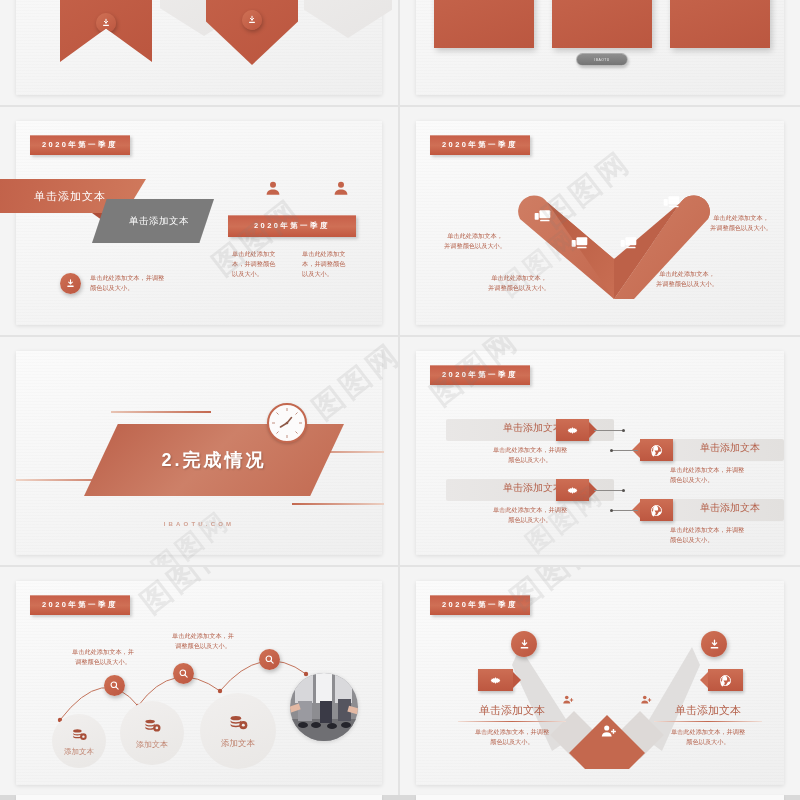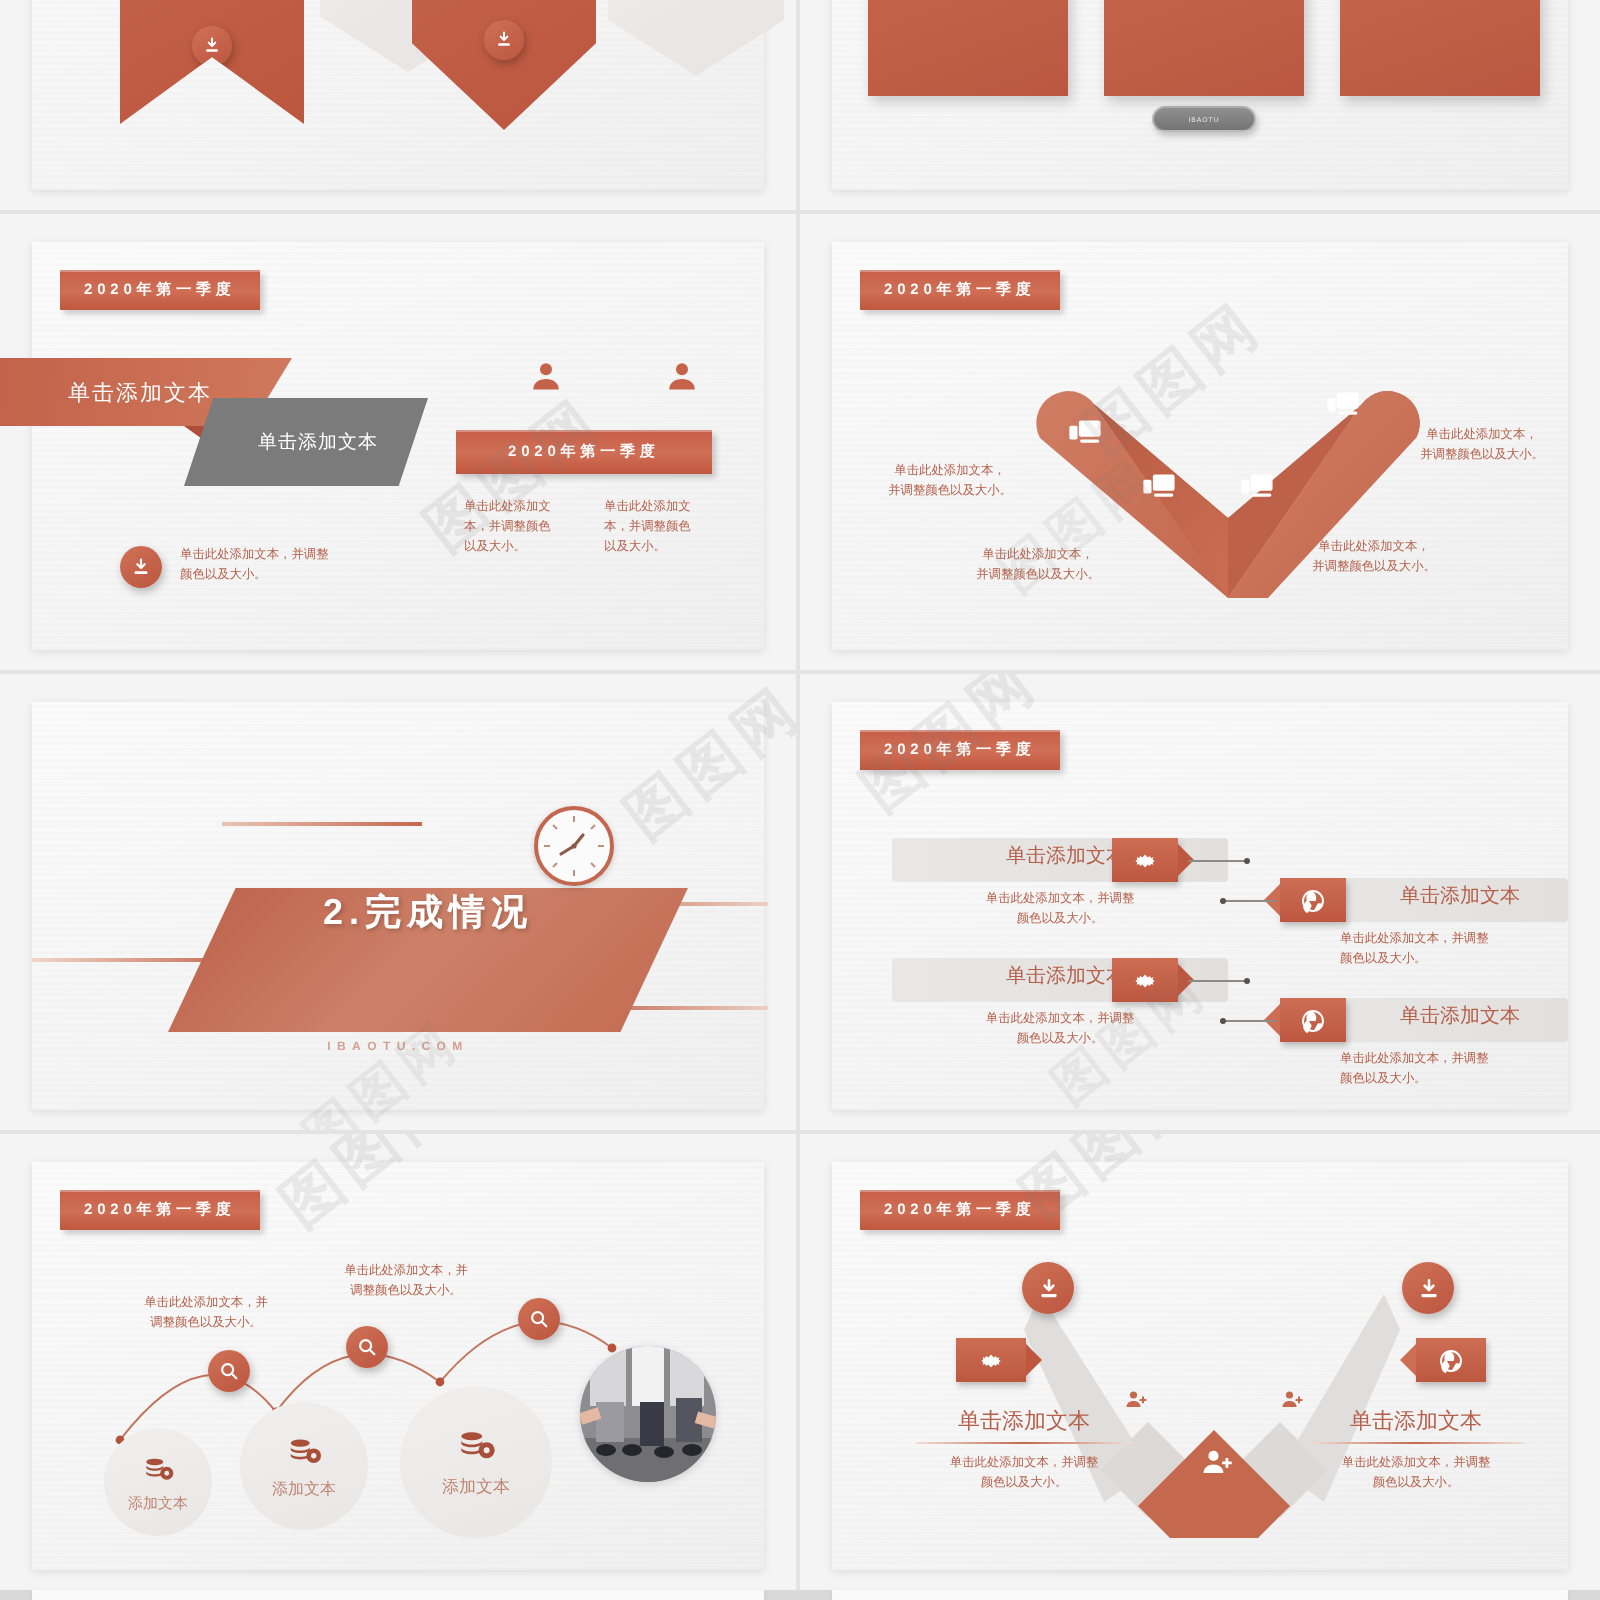--- a/index.html
+++ b/index.html
@@ -131,21 +131,21 @@
 
   
   .chev-seg { position:absolute; }
 
   
   .banner {
     position:absolute;
     background:linear-gradient(135deg,#bb5f48 0%,#cd8068 48%,#c26a51 100%);
     clip-path:polygon(13% 0,100% 0,87% 100%,0 100%);
     box-shadow:0 3px 8px rgba(0,0,0,.13);
-    display:flex;justify-content:center;margin-top:20px;
+    display:flex;align-items:center;justify-content:center;
   }
   .banner span{
     color:#fff; font-size:18px; font-weight:bold; letter-spacing:3px;
     text-shadow:1px 1px 2px rgba(0,0,0,.22);
   }
   .thinline{ position:absolute; height:1.5px; }
   .clockface{
     position:absolute;border-radius:50%;
     background:#fcfbfb;border:2px solid #c3684f;
     box-shadow:0 1px 3px rgba(0,0,0,.18);

